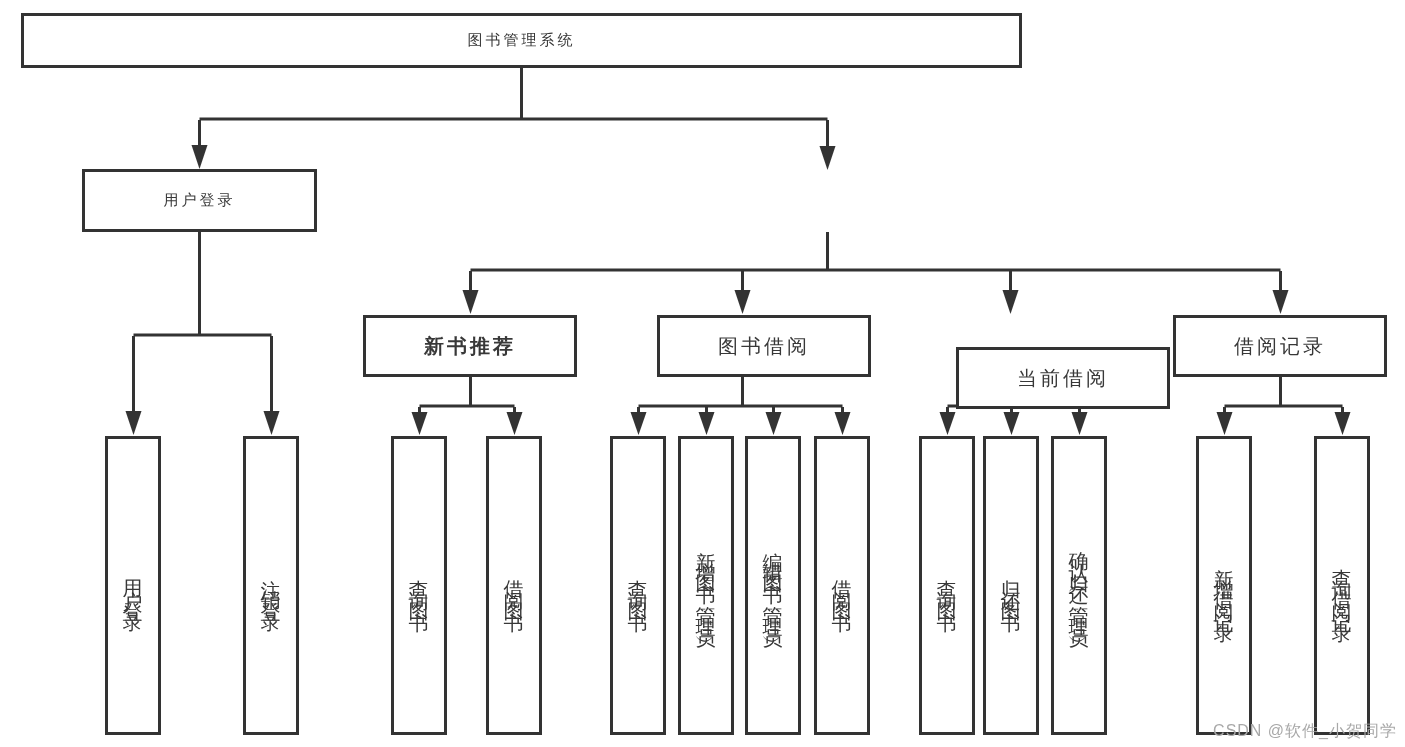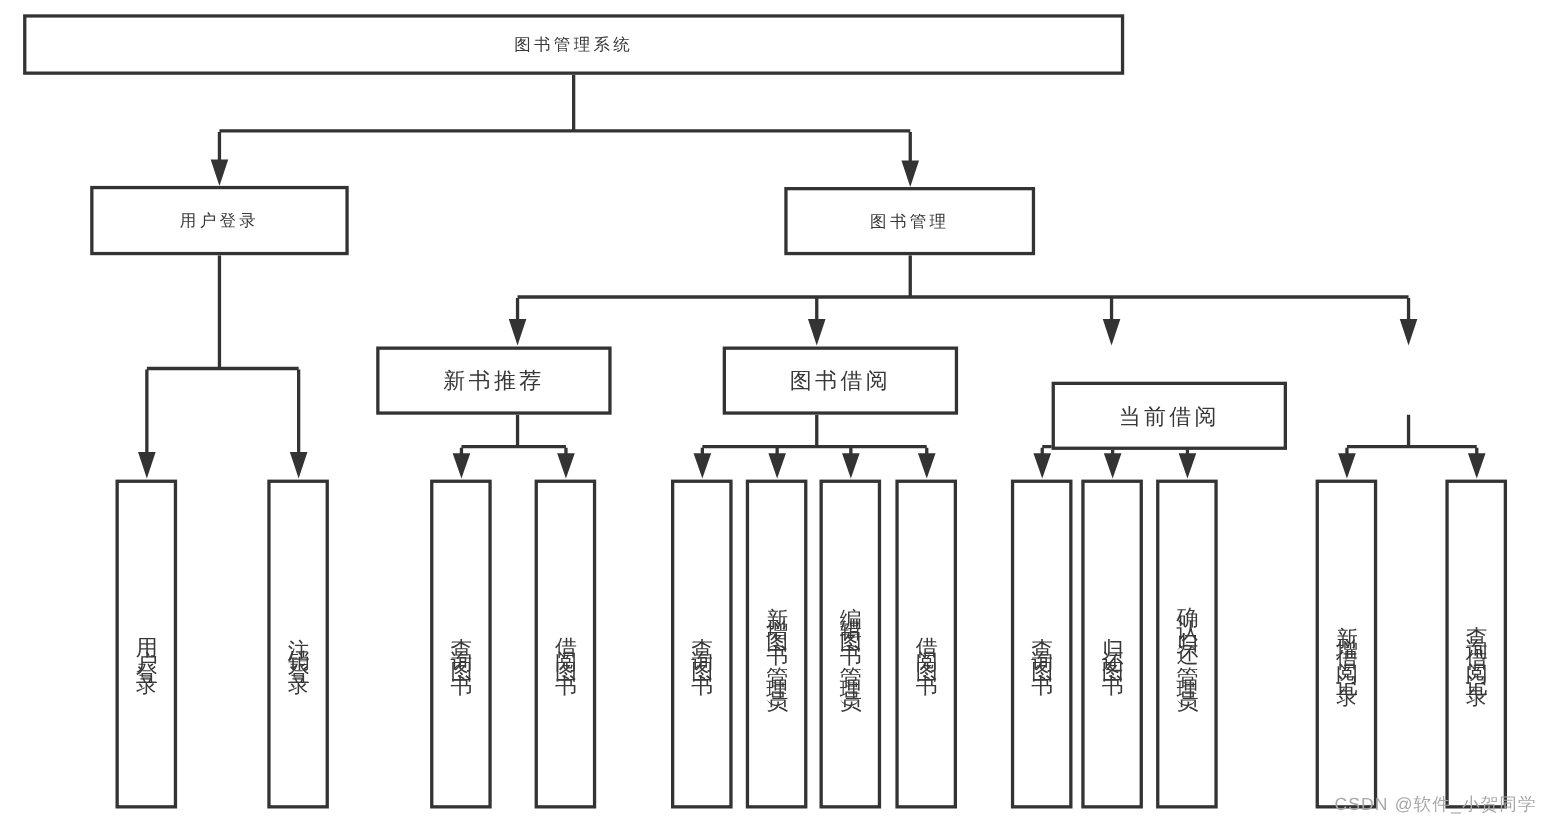--- a/index.html
+++ b/index.html
@@ -46,21 +46,21 @@
   }
   .hnode {
     font-size: 15px;
     letter-spacing: 3px;
     white-space: nowrap;
   }
   .root-node  { left: 21px;  top: 13px;  width: 1001px; height: 55px; }
   .l2a        { left: 82px;  top: 169px; width: 235px;  height: 63px; }
   .l2b        { left: 713px; top: 170px; width: 228px;  height: 62px; }
   .l3         { top: 315px;  width: 214px; height: 62px; font-size: 20px; }
-  .l3-1 { left: 342px; }
+  .l3-1 { left: 363px; font-weight: bold; }
   .l3-2 { left: 657px; }
   .l3-3 { left: 956px; margin-top: 32px; }
   .l3-4 { left: 1173px; }
 
   .leaf {
     top: 436px;
     width: 56px;
     height: 299px;
   }
   .leaf .vtext {
@@ -133,25 +133,25 @@
     <polygon points="1071.5,412 1087.5,412 1079.5,435"></polygon>
 
     <path d="M1280.5,377 V407.5 M1224.5,406 H1342.5 M1224.5,407 V414 M1342.5,407 V414"></path>
     <polygon points="1216.5,412 1232.5,412 1224.5,435"></polygon>
     <polygon points="1334.5,412 1350.5,412 1342.5,435"></polygon>
   </svg>
 
   <div class="node hnode root-node">图书管理系统</div>
 
   <div class="node hnode l2a">用户登录</div>
-  <div class="node hnode l2b">图书管理</div>
 
   <div class="node hnode l3 l3-1">新书推荐</div>
   <div class="node hnode l3 l3-2">图书借阅</div>
   <div class="node hnode l3 l3-3">当前借阅</div>
+  <div class="node hnode l3 l3-4">借阅记录</div>
 
   <div class="node leaf leaf-1">
     <span class="vtext">用户登录</span>
   </div>
   <div class="node leaf leaf-2">
     <span class="vtext">注销登录</span>
   </div>
 
   <div class="node leaf leaf-3">
     <span class="vtext">查询图书</span>

